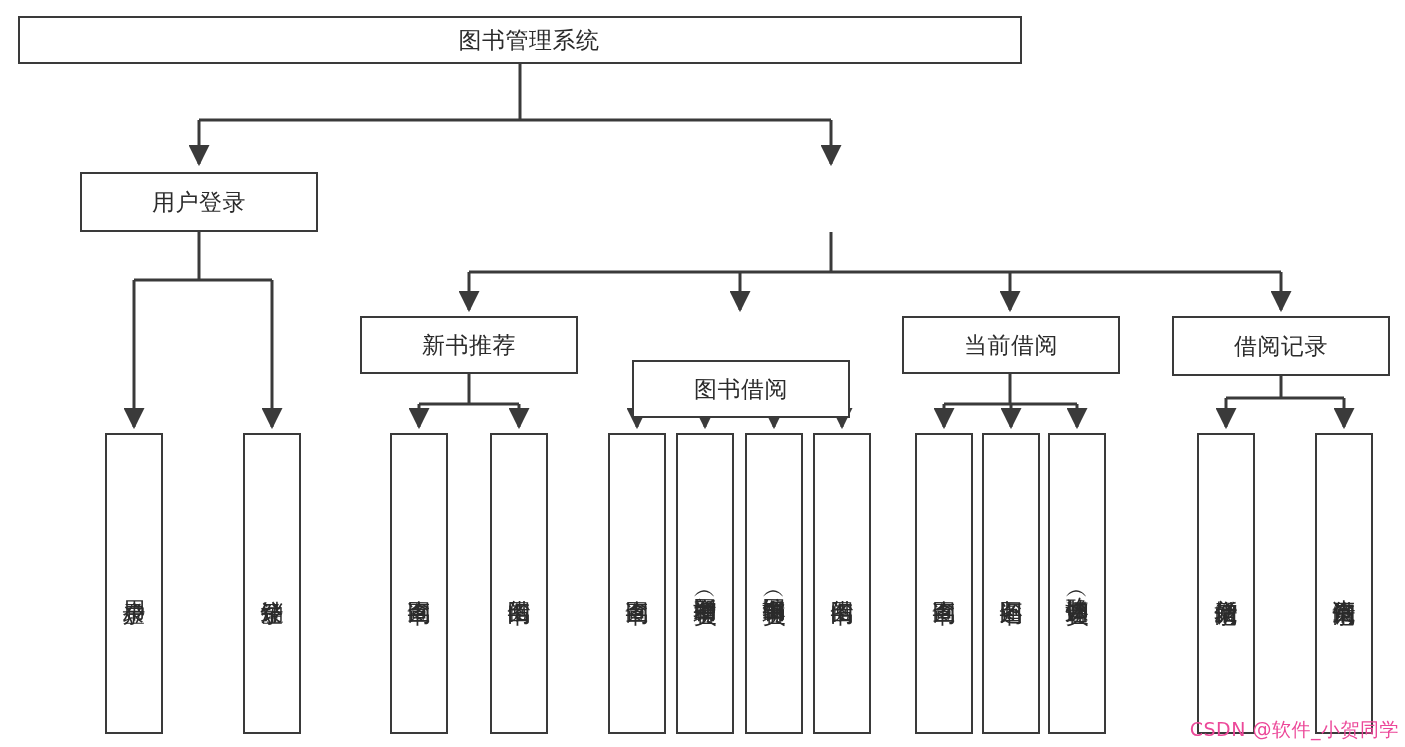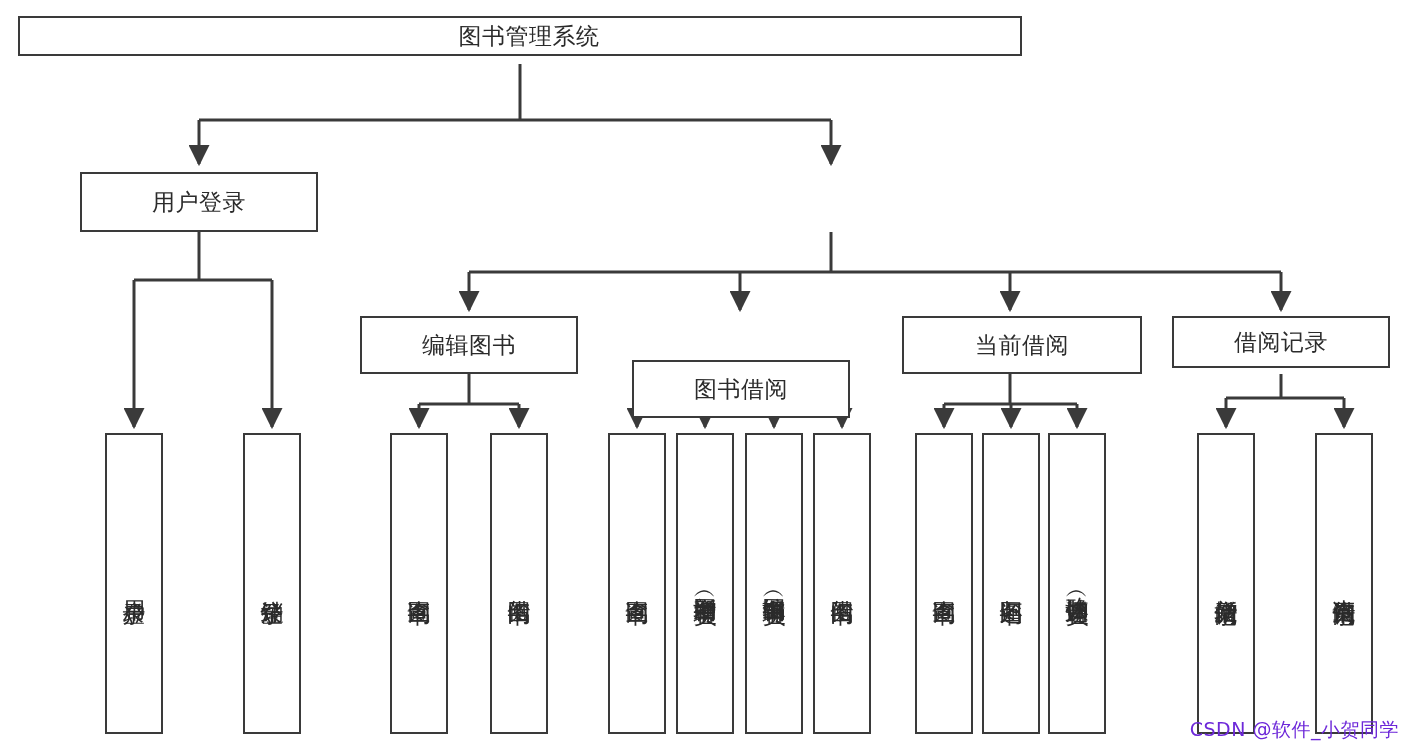--- a/index.html
+++ b/index.html
@@ -55,21 +55,21 @@
     line-height: 1.08;
   }
   .node .label {
     display: block;
   }
   #watermark {
     position: absolute;
     right: 6px;
     bottom: 4px;
     font-size: 19px;
-    color: #6d28d9;
+    color: #ec4899;
     letter-spacing: 0.5px;
     white-space: nowrap;
     font-family: "DejaVu Sans", "Liberation Sans", sans-serif;
     margin-top: 31px;
   }
 </style>
 </head>
 <body>
 
 <div id="canvas">
@@ -117,38 +117,38 @@
       <path d="M 1011 404 L 1011 427" marker-end="url(#arrow)"></path>
       <path d="M 1077 404 L 1077 427" marker-end="url(#arrow)"></path>
 
       <path d="M 1281 374 L 1281 398"></path>
       <path d="M 1226 398 L 1344 398"></path>
       <path d="M 1226 398 L 1226 427" marker-end="url(#arrow)"></path>
       <path d="M 1344 398 L 1344 427" marker-end="url(#arrow)"></path>
     </g>
   </svg>
 
-  <div class="node horiz" style="left:18px; top:16px; width:1004px; height:40px;padding-left:18px;">
+  <div class="node horiz" style="left:18px; top:16px; width:1004px; height:48px;padding-left:18px;">
     <span class="label">图书管理系统</span>
   </div>
 
   <div class="node horiz" style="left:80px; top:172px; width:238px; height:60px;">
     <span class="label">用户登录</span>
   </div>
 
   <div class="node horiz" style="left:360px; top:316px; width:218px; height:58px;">
-    <span class="label">编辑图书</span>
+    <span class="label">新书推荐</span>
   </div>
   <div class="node horiz" style="left:632px; top:316px; width:218px; height:58px;margin-top:44px;">
     <span class="label">图书借阅</span>
   </div>
-  <div class="node horiz" style="left:902px; top:316px; width:240px; height:58px;">
+  <div class="node horiz" style="left:902px; top:316px; width:218px; height:58px;">
     <span class="label">当前借阅</span>
   </div>
-  <div class="node horiz" style="left:1172px; top:316px; width:218px; height:52px;">
+  <div class="node horiz" style="left:1172px; top:316px; width:218px; height:60px;">
     <span class="label">借阅记录</span>
   </div>
 
   <div class="node vert" style="left:105px; top:433px; width:58px; height:301px;">
     <span class="label">用户登录</span>
   </div>
   <div class="node vert" style="left:243px; top:433px; width:58px; height:301px;">
     <span class="label">注销登录</span>
   </div>
 

